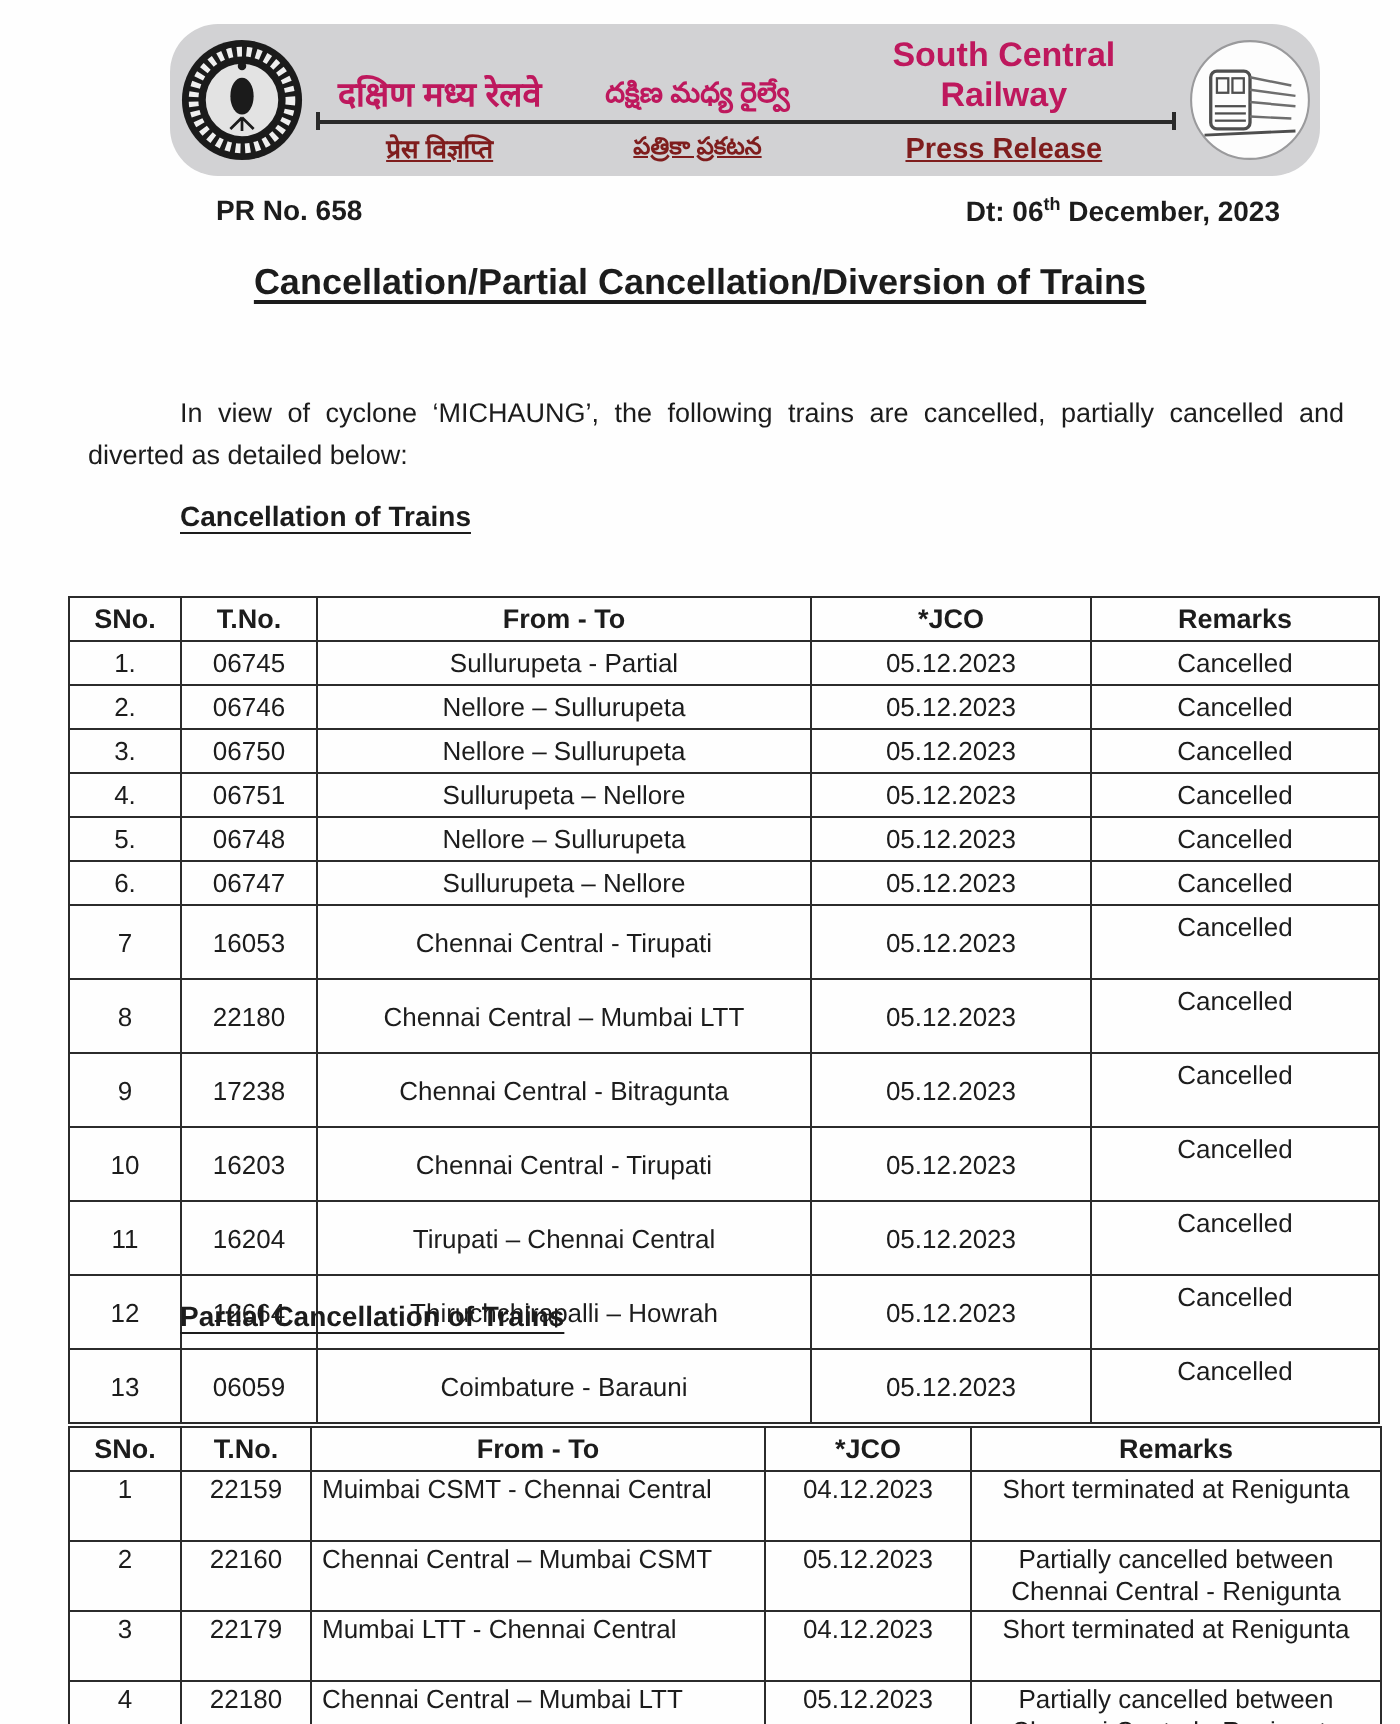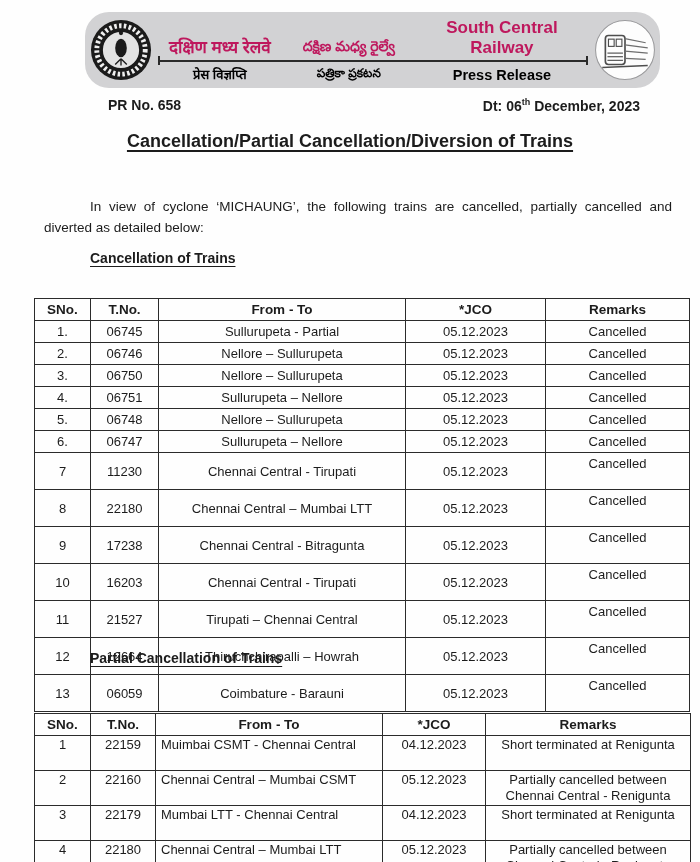--- a/index.html
+++ b/index.html
@@ -18,21 +18,21 @@
   .banner-row.top span{font-weight:bold;color:#be185d;}
   .b-hindi-t{font-size:17px;}
   .b-telugu-t{font-size:14px;}
   .b-english-t{font-size:17px;}
   .banner-divider{position:relative;height:2px;background:#2a2a2a;margin:2px 2px 3px 2px;}
   .banner-divider::before,.banner-divider::after{
     content:"";position:absolute;width:2px;height:9px;background:#2a2a2a;top:-3.5px;
   }
   .banner-divider::before{left:0;}
   .banner-divider::after{right:0;}
-  .banner-row.bottom span{font-weight:bold;color:#000000;}
+  .banner-row.bottom span{font-weight:bold;color:#7f1d1d;text-decoration:underline;}
   .b-hindi-s{font-size:13px;}
   .b-telugu-s{font-size:12px;}
   .b-english-s{font-size:14.5px;}
   .train-logo{width:62px;height:62px;margin-right:4px;flex:0 0 auto;}
   
   .pr-row{
     position:absolute;top:97px;left:108px;right:60px;
     display:flex;justify-content:space-between;font-weight:bold;font-size:14px;
   }
   .pr-row sup{font-size:9px;}
@@ -183,21 +183,21 @@
         <tr>
           <td>6.</td>
           <td>06747</td>
           <td>Sullurupeta – Nellore</td>
           <td>05.12.2023</td>
           <td class="remarks">Cancelled</td>
         </tr>
 
         <tr class="tall">
           <td>7</td>
-          <td>11230</td>
+          <td>16053</td>
           <td>Chennai Central - Tirupati</td>
           <td>05.12.2023</td>
           <td class="remarks">Cancelled</td>
         </tr>
 
         <tr class="tall">
           <td>8</td>
           <td>22180</td>
           <td>Chennai Central – Mumbai LTT</td>
           <td>05.12.2023</td>
@@ -215,21 +215,21 @@
         <tr class="tall">
           <td>10</td>
           <td>16203</td>
           <td>Chennai Central - Tirupati</td>
           <td>05.12.2023</td>
           <td class="remarks">Cancelled</td>
         </tr>
 
         <tr class="tall">
           <td>11</td>
-          <td>21527</td>
+          <td>16204</td>
           <td>Tirupati –  Chennai Central</td>
           <td>05.12.2023</td>
           <td class="remarks">Cancelled</td>
         </tr>
 
         <tr class="tall">
           <td>12</td>
           <td>12664</td>
           <td>Thiruchchirapalli – Howrah</td>
           <td>05.12.2023</td>

